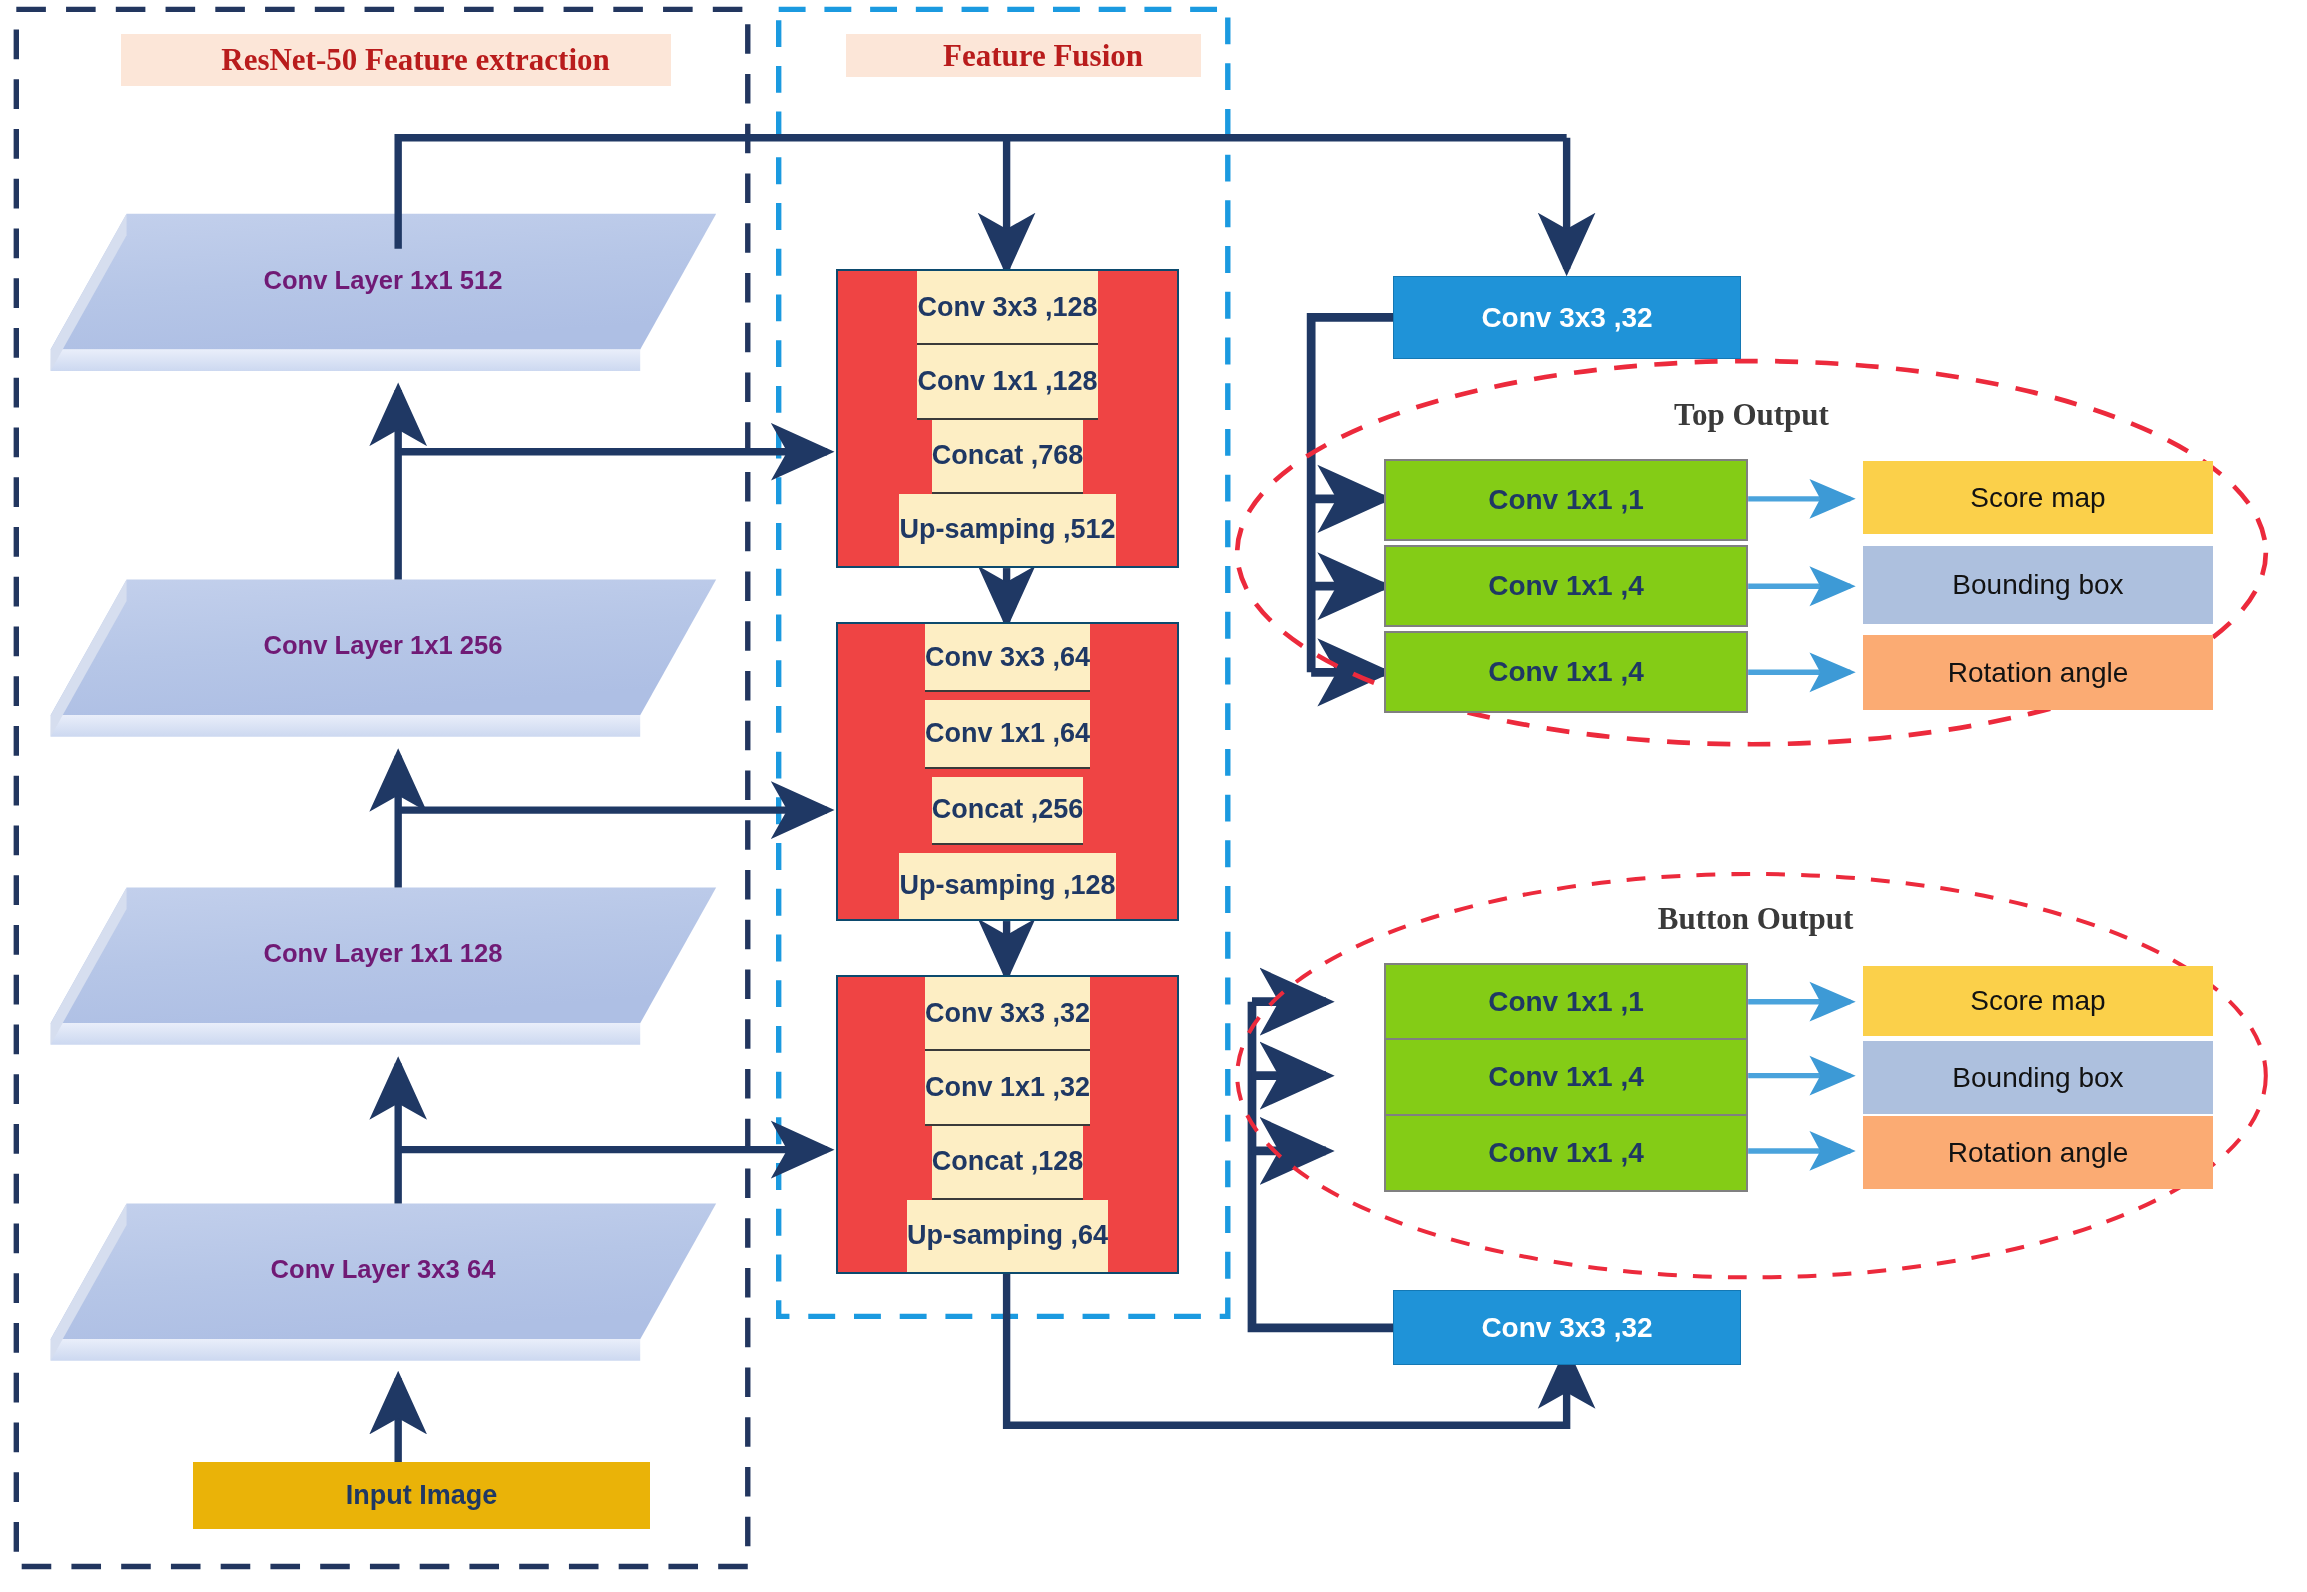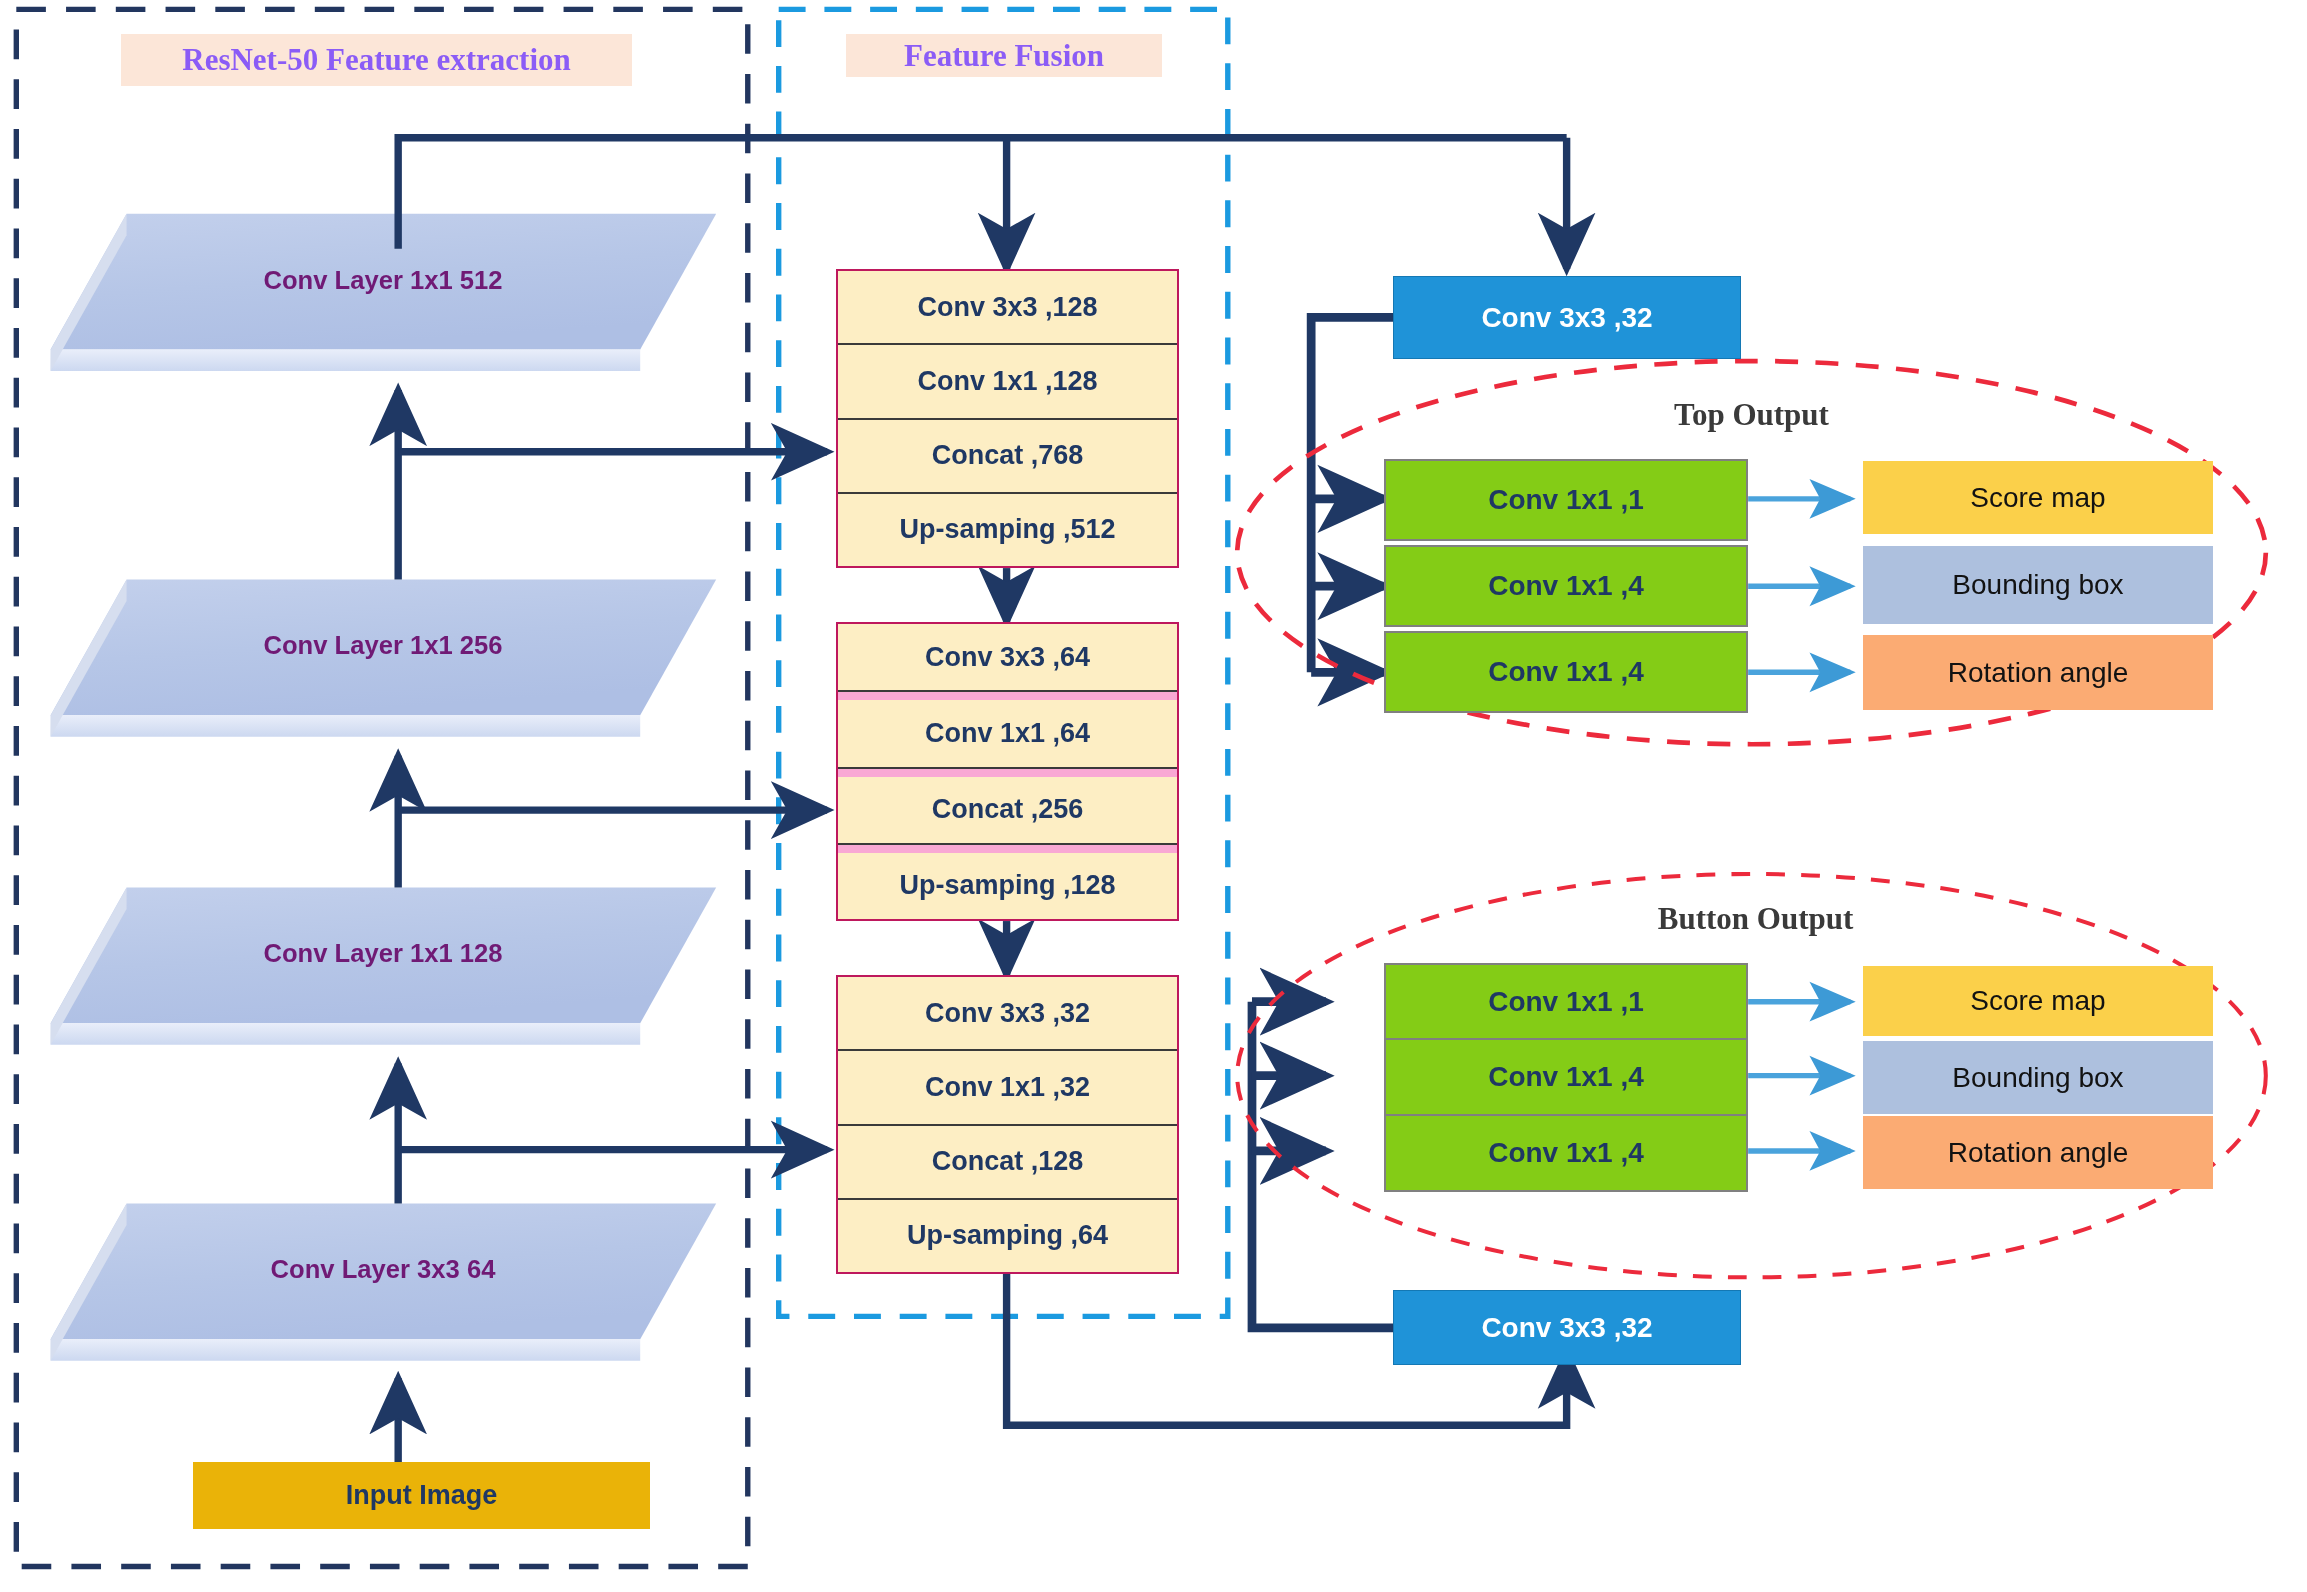--- a/index.html
+++ b/index.html
@@ -20,51 +20,53 @@
     left: 0; top: 0;
     width: 2307px;
     height: 1592px;
     pointer-events: none;
   }
   .abs { position: absolute; }
 
   
   .sec-header {
     background: #fce6d8;
-    color: #8b5cf6;
+    color: #b91c1c;
     font-family: "Liberation Serif", serif;
     font-weight: bold;
     font-size: 31px;
     display: flex;
     align-items: center;
     justify-content: center;
     letter-spacing: 0px;
     white-space: nowrap;
+    padding-left: 39px;
   }
 
   
   .slab-label {
     position: absolute;
     width: 100%;
     text-align: center;
     color: #701a75;
     font-weight: bold;
     font-size: 25.6px;
     font-family: "Liberation Sans", sans-serif;
     white-space: nowrap;
   }
 
   
   .fusion-stack {
     position: absolute;
-    border: 2px solid #be185d;
+    border: 2px solid #0c4a6e;
     box-sizing: border-box;
-    background: #f9a8d4;
+    background: #ef4444;
     display: flex;
     flex-direction: column;
+    align-items: center;
   }
   .fusion-row {
     flex: 1 1 0;
     background: #fdeec4;
     border-bottom: 2px solid #3a3a3a;
     display: flex;
     align-items: center;
     justify-content: center;
     color: #1f3864;
     font-weight: bold;

